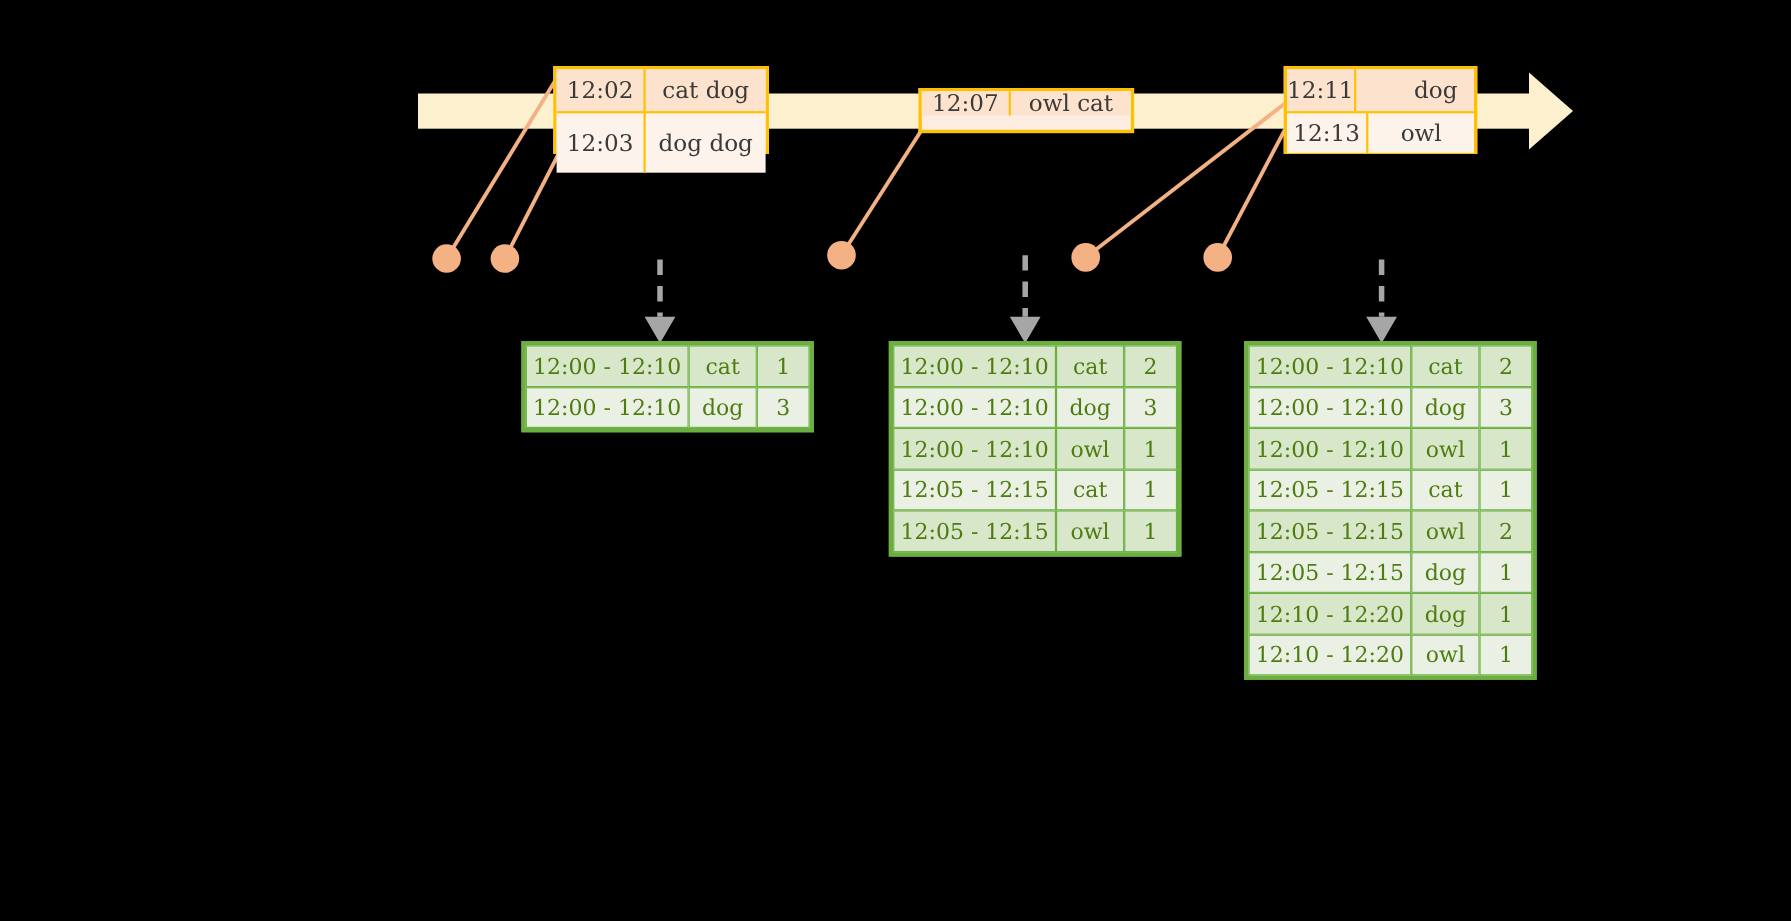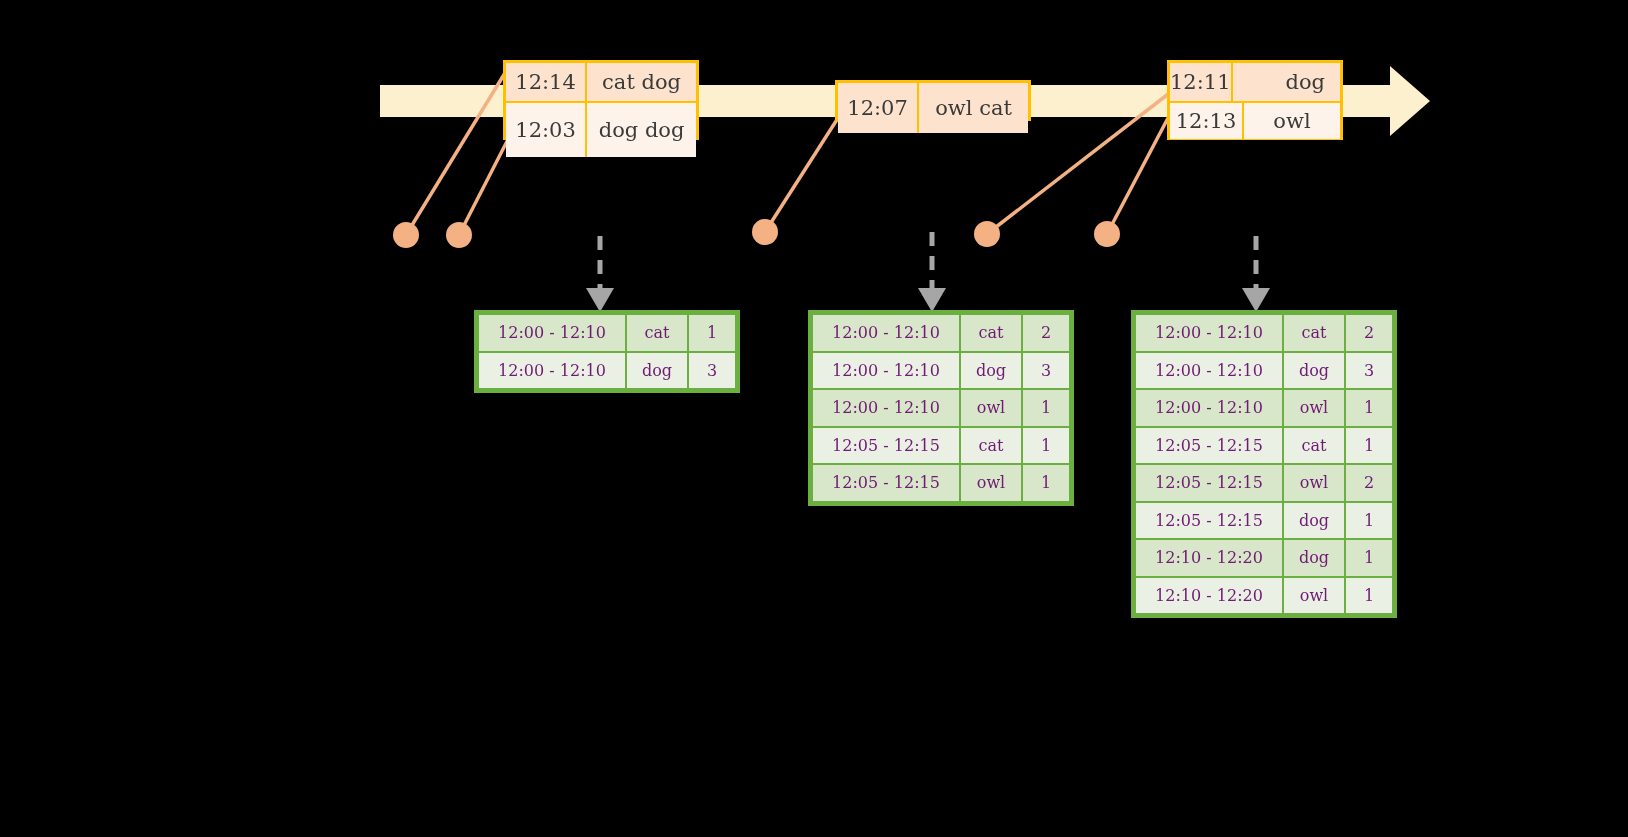--- a/index.html
+++ b/index.html
@@ -76,22 +76,22 @@
   .rt-row {
     display: flex;
     height: 37.5px;
     box-sizing: border-box;
   }
   .rt-cell {
     box-sizing: border-box;
     display: flex;
     align-items: center;
     justify-content: center;
-    color: #701a75;
-    font-size: 16px;
+    color: #4d7c0f;
+    font-size: 20px;
     font-family: "DejaVu Serif", serif;
     border: 1.5px solid #6aaf3f;
   }
   .rt-row.tone-a .rt-cell { background: #d8e6ca; }
   .rt-row.tone-b .rt-cell { background: #eaf1e4; }
   .rt-win  { width: 148px; }
   .rt-key  { width: 62px; }
   .rt-cnt  { width: 48px; }
 </style>
 </head>
@@ -128,31 +128,31 @@
     </g>
     <g fill="#a6a6a6">
       <polygon points="586,288 614,288 600,312"></polygon>
       <polygon points="918,288 946,288 932,312"></polygon>
       <polygon points="1242,288 1270,288 1256,312"></polygon>
     </g>
   </svg>
 
   <div class="event-group" style="left:503px; top:60px; width:196px; height:80px;">
     <div class="event-row shade-a" style="height:38px;">
-      <div class="ev-time" style="width:82px;">12:14</div>
+      <div class="ev-time" style="width:82px;">12:02</div>
       <div class="ev-text" style="width:110px;border-radius:18px;">cat dog</div>
     </div>
     <div class="event-row shade-b" style="height:56px;">
       <div class="ev-time" style="width:82px;">12:03</div>
       <div class="ev-text" style="width:110px;">dog dog</div>
     </div>
   </div>
 
   <div class="event-group" style="left:835px; top:80px; width:196px; height:41px;">
-    <div class="event-row shade-a" style="height:50px;">
+    <div class="event-row shade-a" style="height:22px;">
       <div class="ev-time" style="width:82px;">12:07</div>
       <div class="ev-text" style="width:110px;border-radius:13px;">owl cat</div>
     </div>
   </div>
 
   <div class="event-group" style="left:1167px; top:60px; width:176px; height:80px;">
     <div class="event-row shade-a" style="height:38px;gap:38px;">
       <div class="ev-time" style="width:74px;">12:11</div>
       <div class="ev-text" style="width:96px;">dog</div>
     </div>

